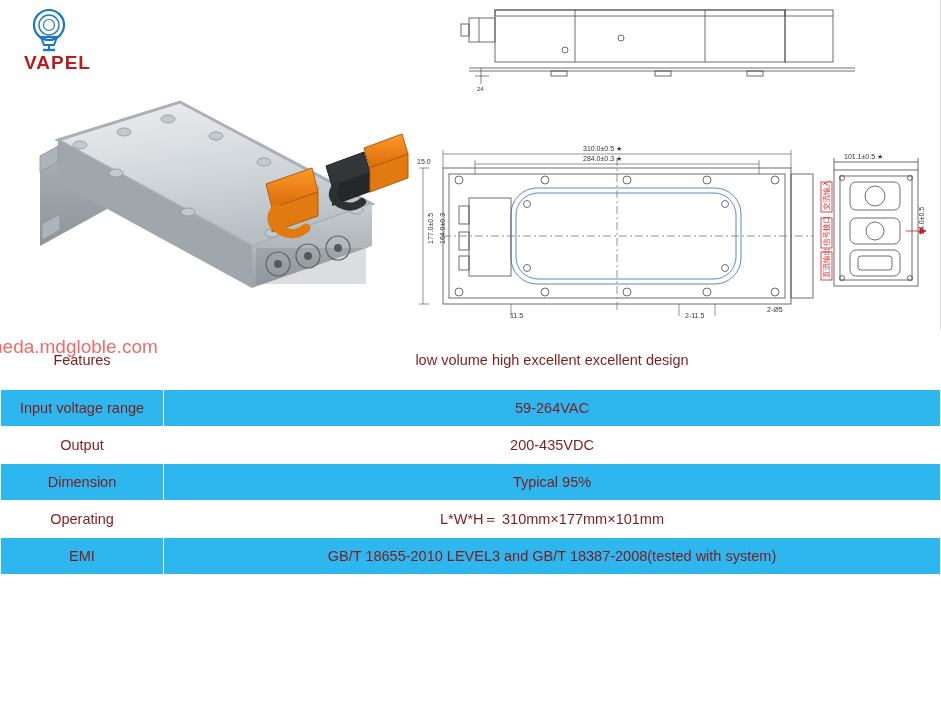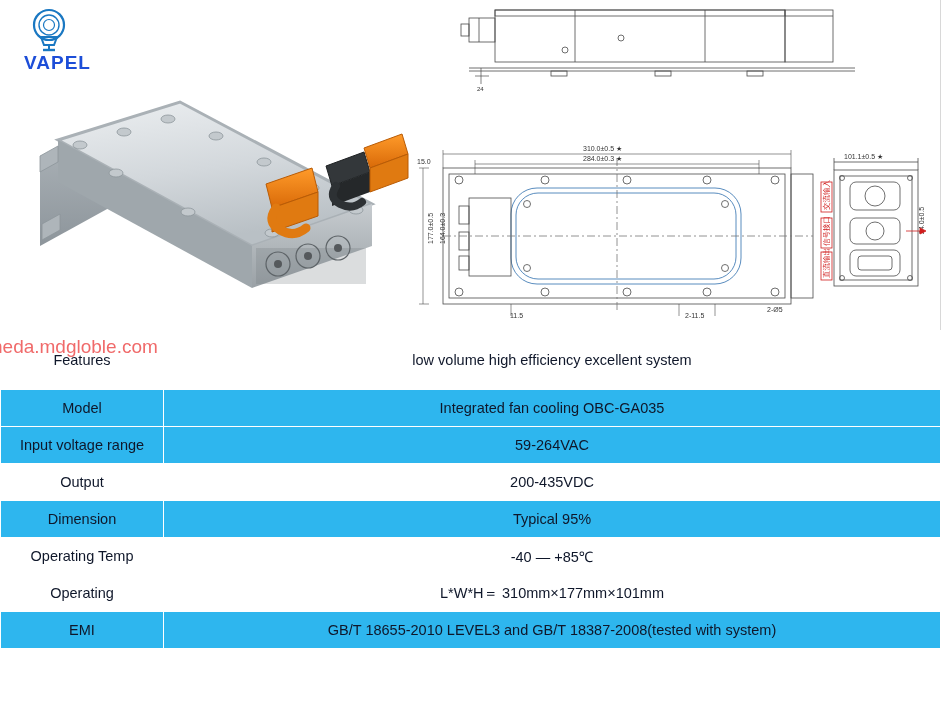--- a/index.html
+++ b/index.html
@@ -33,21 +33,21 @@
     position: absolute;
     left: 14px; top: 2px;
     width: 46px; height: 44px;
   }
   #logo-text {
     position: absolute;
     left: 12px; top: 46px;
     font-size: 19px;
     font-weight: bold;
     letter-spacing: 1px;
-    color: #1d4ed8;
+    color: #b91c1c;
     font-family: "Liberation Sans", sans-serif;
   }
 
   
   #product-photo {
     position: absolute;
     left: 20px; top: 96px;
     width: 390px; height: 200px;
   }
 
@@ -91,21 +91,21 @@
     left: 0; top: 330px;
     width: 941px;
     border-collapse: collapse;
     table-layout: fixed;
   }
   #spec-table td {
     border: 1px solid #ffffff;
     text-align: center;
     vertical-align: middle;
     font-size: 14.5px;
-    color: #0f172a;
+    color: #7f1d1d;
     height: 34px;
     padding: 0;
   }
   #spec-table td.label {
     width: 162px;
   }
   #spec-table tr.white td {
     background: #ffffff;
     border-color: #ffffff;
   }
@@ -365,43 +365,35 @@
 
   <div class="panel-edge"></div>
 </div>
 
 <div id="watermark">heda.mdgloble.com</div>
 
 <table id="spec-table">
   <tbody>
     <tr class="white feature">
       <td class="label">Features</td>
-      <td>low volume high efficiency excellent system</td>
-    </tr>
-    <tr class="blue tall">
-      <td class="label">Model</td>
-      <td>Integrated fan cooling OBC-GA035</td>
+      <td>low volume high excellent excellent design</td>
     </tr>
     <tr class="blue tall">
       <td class="label">Input voltage range</td>
       <td>59-264VAC</td>
     </tr>
     <tr class="white tall">
       <td class="label">Output</td>
       <td>200-435VDC</td>
     </tr>
     <tr class="blue tall">
       <td class="label">Dimension</td>
       <td>Typical 95%</td>
     </tr>
     <tr class="white tall">
-      <td class="label">Operating Temp</td>
-      <td>-40 — +85℃</td>
-    </tr>
-    <tr class="white tall">
       <td class="label">Operating</td>
       <td>L*W*H＝ 310mm×177mm×101mm</td>
     </tr>
     <tr class="blue tall">
       <td class="label">EMI</td>
       <td>GB/T 18655-2010 LEVEL3 and GB/T 18387-2008(tested with system)</td>
     </tr>
   </tbody>
 </table>
 

